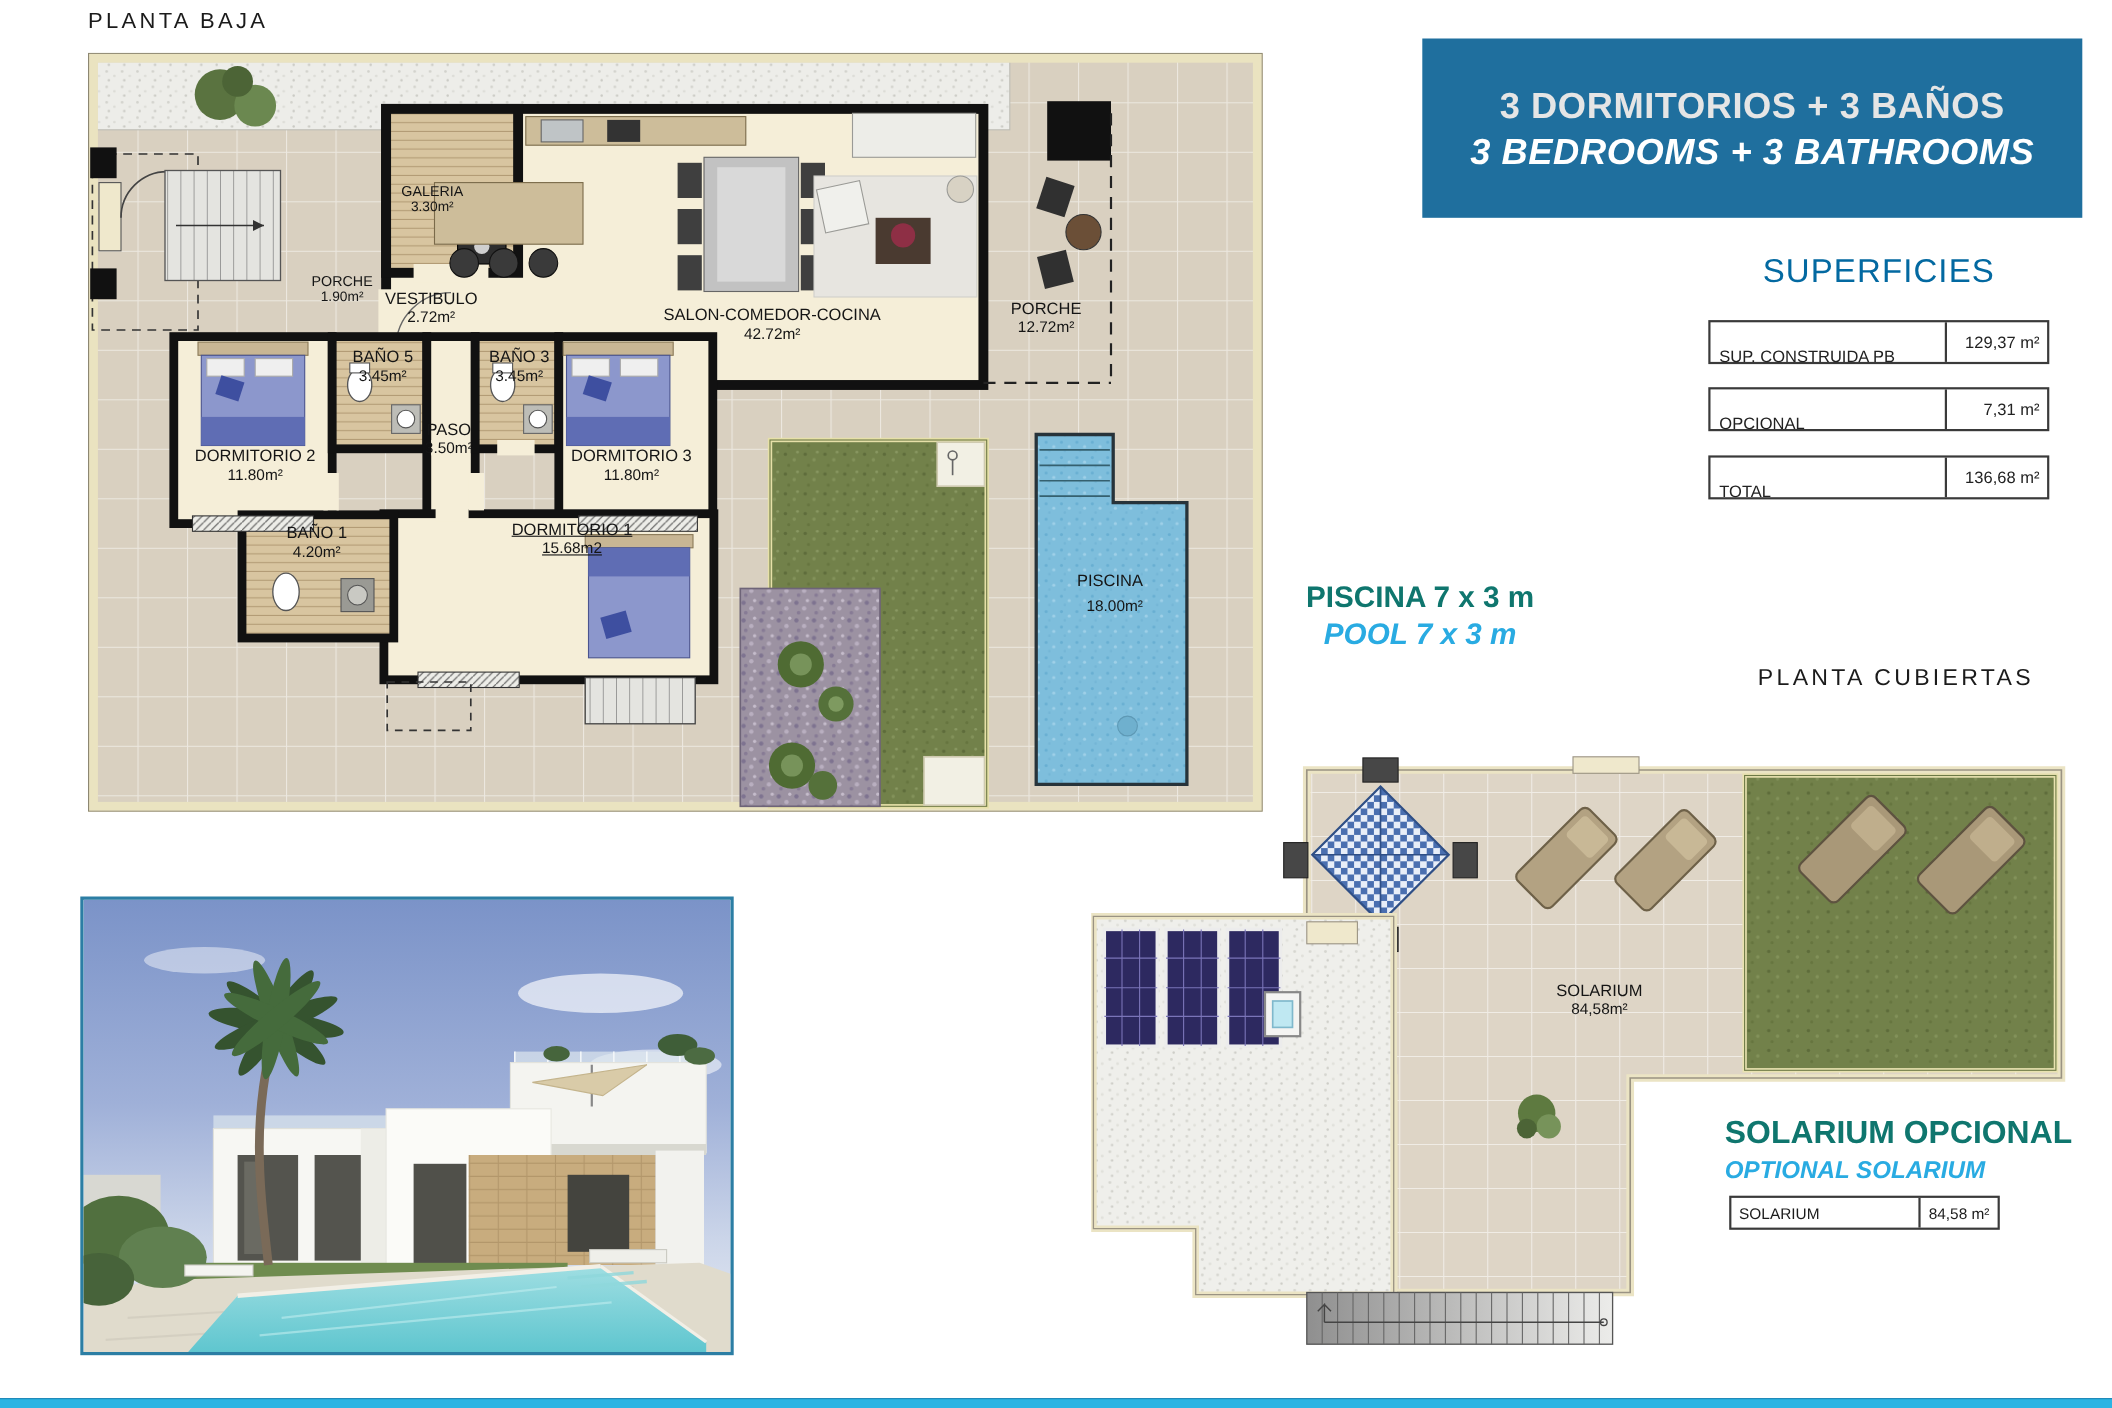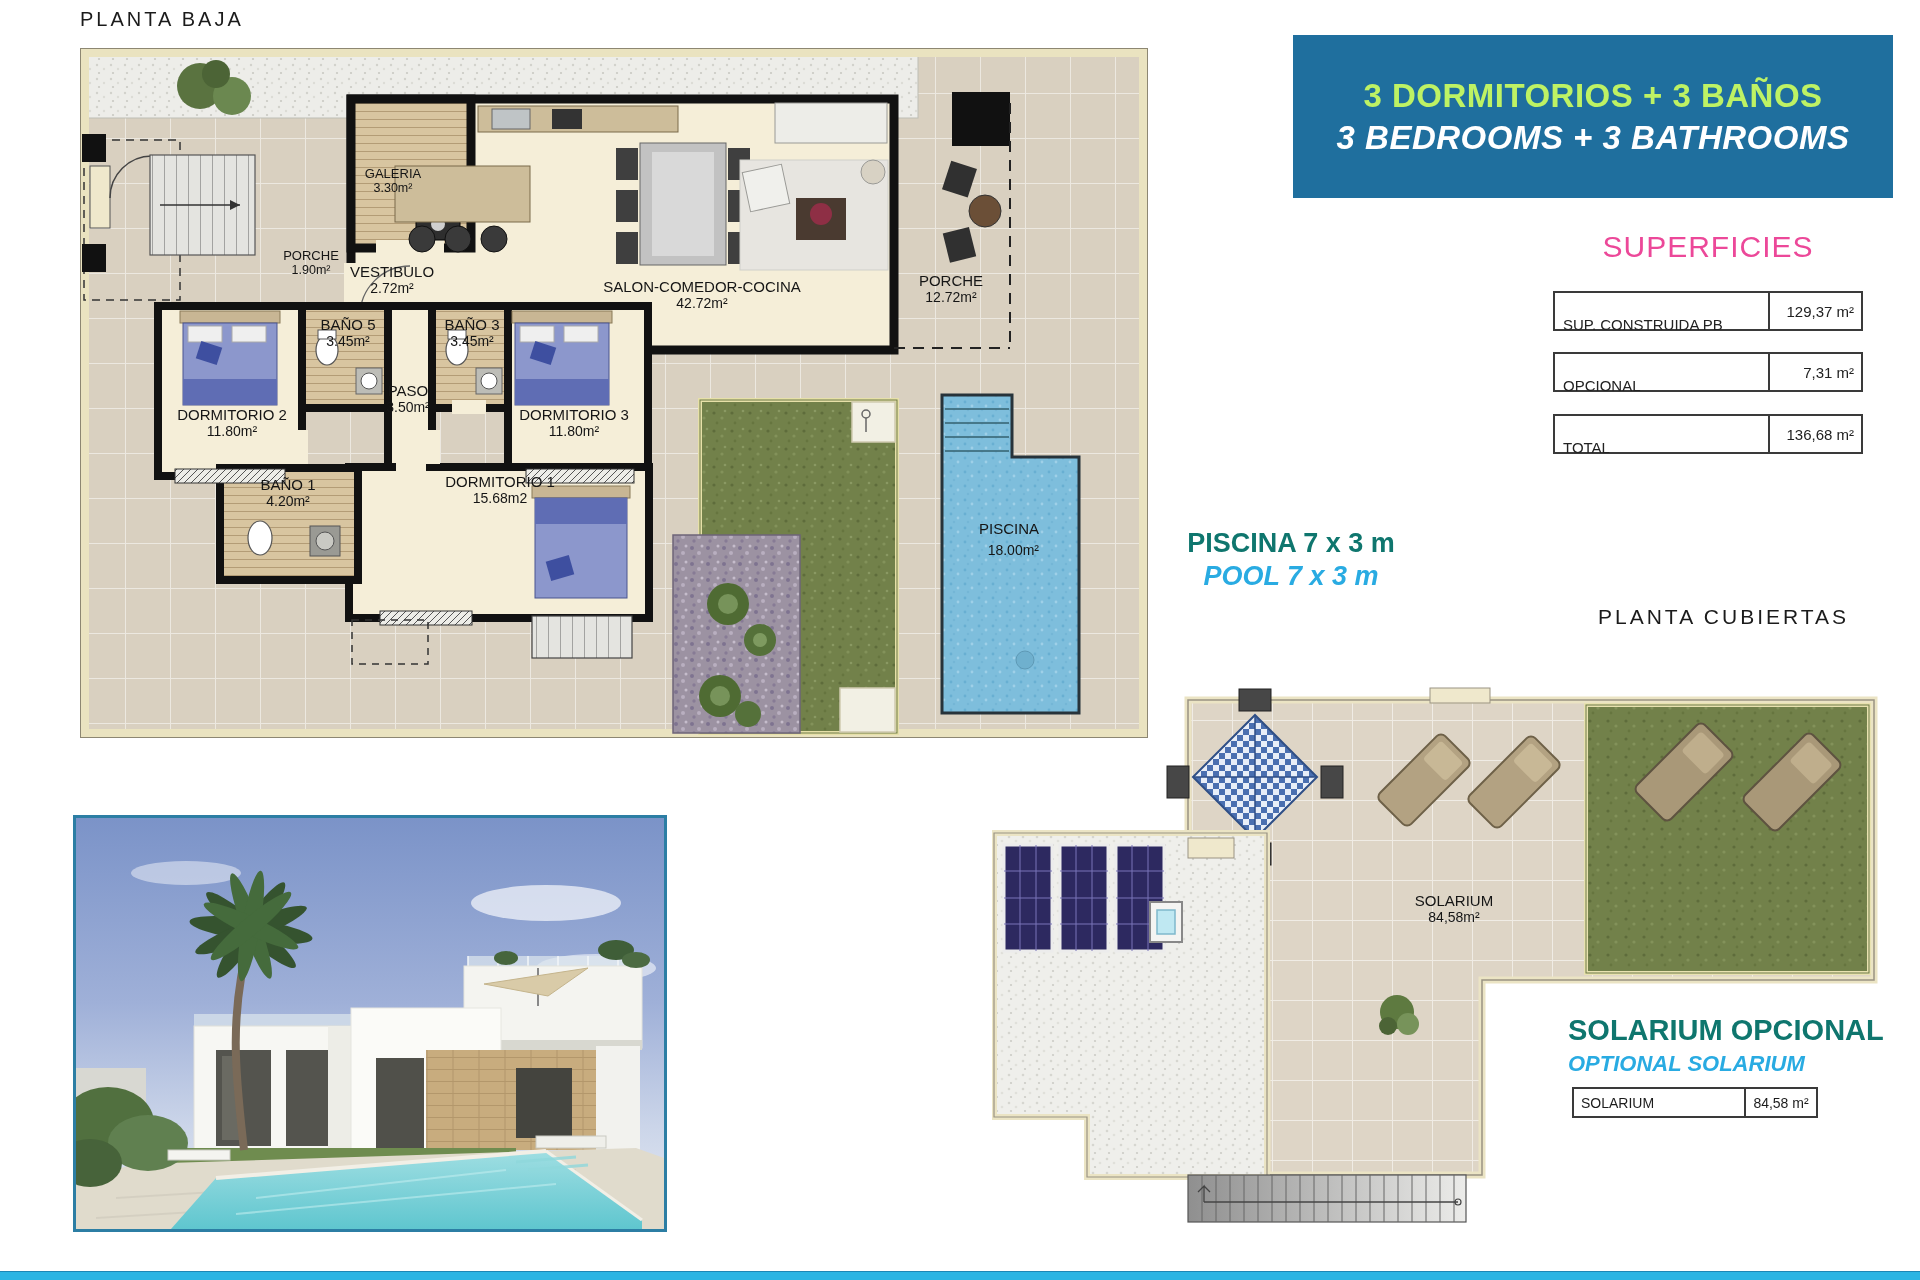--- a/index.html
+++ b/index.html
@@ -4,24 +4,24 @@
 <style>
   html,body{margin:0;padding:0;}
   body{width:1920px;height:1280px;position:relative;background:#ffffff;overflow:hidden;
        font-family:"Liberation Sans", sans-serif;color:#1c1c1c;}
   .abs{position:absolute;}
   
   .page-title{font-size:20px;letter-spacing:3px;color:#1b1b1b;}
   
   .banner{left:1293px;top:35px;width:600px;height:163px;background:#1F6F9E;
           display:flex;flex-direction:column;justify-content:center;align-items:center;}
-  .banner .l1{color:#bef264;font-weight:bold;font-size:33px;letter-spacing:.5px;line-height:42px;}
+  .banner .l1{color:#e5e5e5;font-weight:bold;font-size:33px;letter-spacing:.5px;line-height:42px;}
   .banner .l2{color:#fff;font-weight:bold;font-style:italic;font-size:33px;letter-spacing:.5px;line-height:42px;}
   
-  .sup-title{left:1553px;top:230px;width:310px;text-align:center;font-size:30px;color:#ec4899;letter-spacing:1px;}
+  .sup-title{left:1553px;top:230px;width:310px;text-align:center;font-size:30px;color:#0369a1;letter-spacing:1px;}
   .srow{left:1553px;width:310px;height:40px;background:#fff;border:2px solid #3a3a3a;
         display:flex;align-items:center;box-sizing:border-box;}
   .srow .lab{flex:1;padding-left:8px;font-size:15px;color:#222;margin-top:26px;}
   .srow .val{width:84px;border-left:2px solid #3a3a3a;align-self:stretch;display:flex;
              align-items:center;justify-content:flex-end;padding-right:7px;font-size:15px;color:#222;}
   
   .note1{font-weight:bold;font-size:27px;color:#0f766e;line-height:33px;}
   .note2{font-weight:bold;font-style:italic;font-size:27px;color:#29ABE2;line-height:33px;}
   .pool-note{left:1158px;top:527px;width:266px;text-align:center;}
   .sol-note{left:1568px;top:1014px;}
@@ -306,21 +306,21 @@
       <div class="a">11.80m²</div>
   </div>
   <div class="plab" style="left:494px;top:358px;">
     <div>DORMITORIO 3</div>
       <div class="a">11.80m²</div>
   </div>
   <div class="plab" style="left:208px;top:428px;">
     <div>BAÑO 1</div>
       <div class="a">4.20m²</div>
   </div>
-  <div class="plab" style="left:420px;top:425px;">
+  <div class="plab" style="left:440px;top:425px;text-decoration:underline;">
     <div>DORMITORIO 1</div>
       <div class="a">15.68m2</div>
   </div>
   <div class="plab" style="left:929px;top:472px;text-align:right;">
     <div>PISCINA</div>
       <div class="a" style="margin-top:5px;">18.00m²</div>
   </div>
 </div>
 
 <div class="abs banner">

